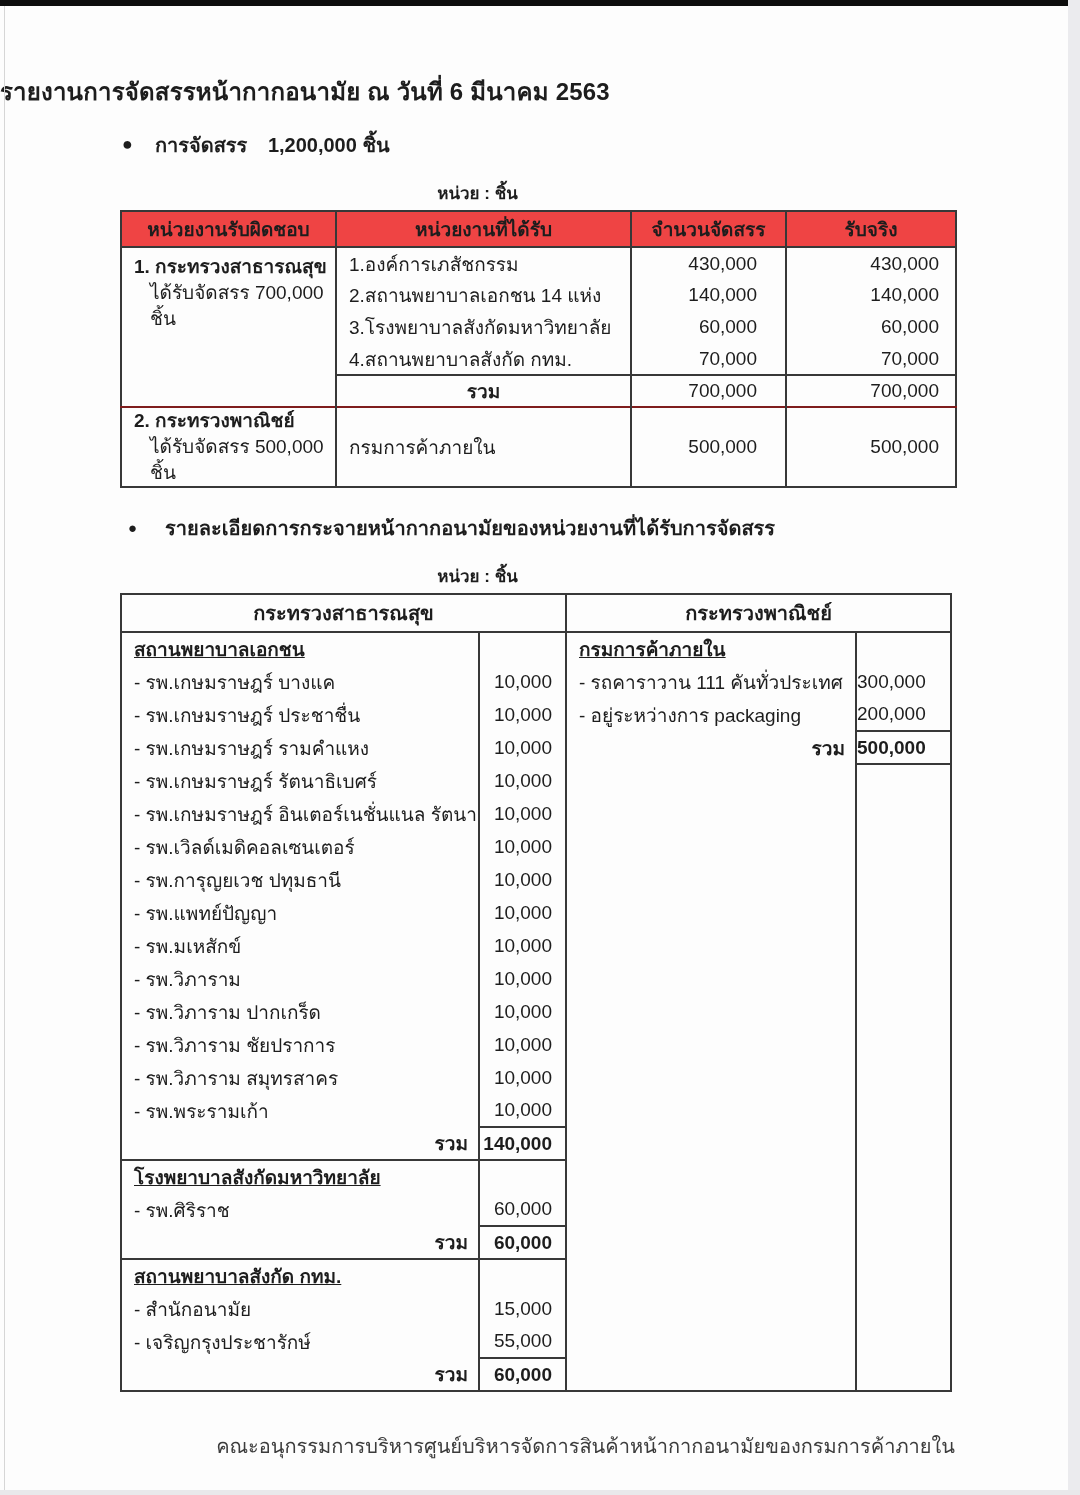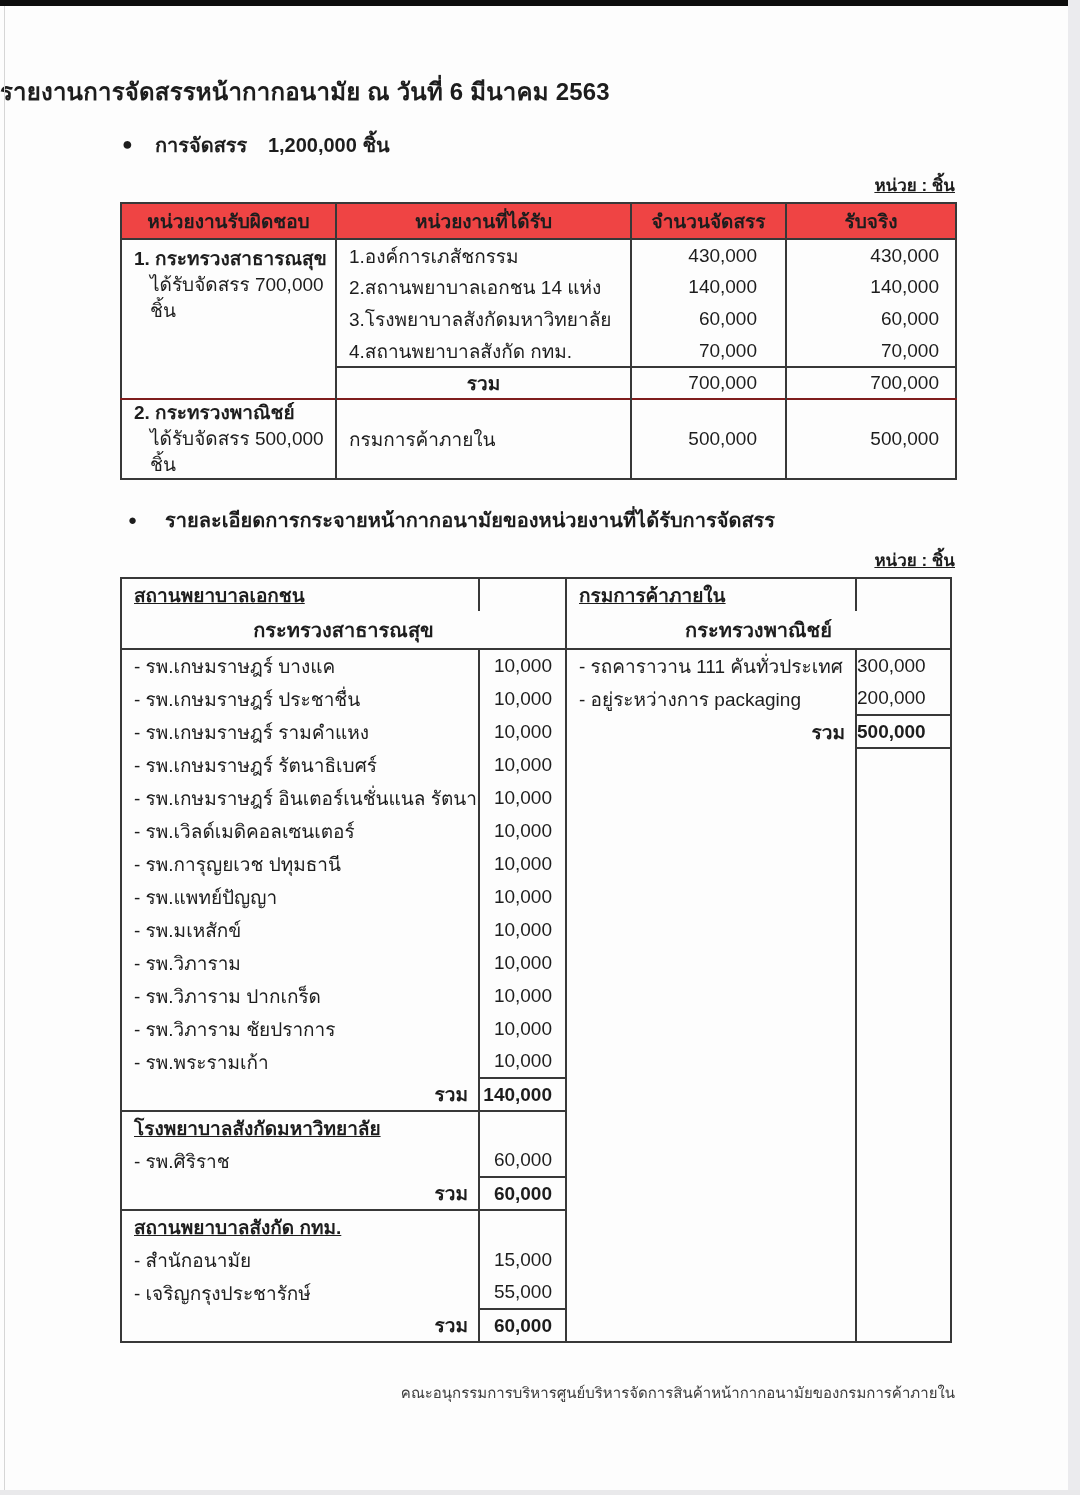--- a/index.html
+++ b/index.html
@@ -29,25 +29,24 @@
     display: flex; align-items: baseline;
     margin: 18px 0 0 122px;
     font-size: 20px; font-weight: bold;
   }
   .bullet-dot { font-size: 18px; margin-right: 22px; position: relative; top: -2px; }
   .bullet1-label { width: 113px; }
   .bullet2-row { margin-top: 24px; margin-left: 128px; }
   .bullet2-row .bullet-dot { margin-right: 28px; font-size: 15px; }
 
   .unit-note {
-    text-align: right;
-    margin: 10px 125px 4px 0;
+    text-align: center;
+    margin: 18px 125px 4px 0;
     font-size: 17px;
     font-weight: bold;
-    text-decoration: underline;
   }
 
   
   table { border-collapse: collapse; table-layout: fixed; }
   .t1 {
     margin-left: 120px;
     width: 835px;
     border: 2px solid #383838;
     font-size: 19px;
   }
@@ -95,21 +94,21 @@
   .t2 .c4 { text-align: left; padding-right: 14px; }
   .t2 .sec { font-weight: bold; text-decoration: underline; }
   .t2 .tlabel { font-weight: bold; text-align: right; padding-right: 10px; }
   .t2 .tval { font-weight: bold; border-top: 2px solid #383838; }
   .t2 .tval-close { border-bottom: 2px solid #383838; }
   .t2 tr.secrow .c1, .t2 tr.secrow .c2 { border-top: 2px solid #383838; }
 
   .doc-footer {
     margin: 38px 125px 0 0;
     text-align: right;
-    font-size: 15px;
+    font-size: 20px;
     color: #3c3c3c;
   }
 </style>
 </head>
 <body>
 
 <div class="page">
   <div class="topbar"></div>
   <div class="right-strip"></div>
   <div class="left-hairline"></div>
@@ -189,30 +188,30 @@
 
   <table class="t2">
     <colgroup>
         <col style="width:358px">
         <col style="width:87px">
         <col style="width:290px">
         <col style="width:95px">
       </colgroup>
     <tbody>
         <tr>
+      <th class="half-l" colspan="2">กระทรวงสาธารณสุข</th>
+      <th colspan="2">กระทรวงพาณิชย์</th>
+    </tr>
+    <tr>
       <td class="c1 sec">สถานพยาบาลเอกชน</td>
       <td class="c2"></td>
       <td class="c3 sec">กรมการค้าภายใน</td>
       <td class="c4"></td>
     </tr>
     <tr>
-      <th class="half-l" colspan="2">กระทรวงสาธารณสุข</th>
-      <th colspan="2">กระทรวงพาณิชย์</th>
-    </tr>
-    <tr>
       <td class="c1">- รพ.เกษมราษฎร์ บางแค</td>
       <td class="c2">10,000</td>
       <td class="c3">- รถคาราวาน 111 คันทั่วประเทศ</td>
       <td class="c4">300,000</td>
     </tr>
     <tr>
       <td class="c1">- รพ.เกษมราษฎร์ ประชาชื่น</td>
       <td class="c2">10,000</td>
       <td class="c3">- อยู่ระหว่างการ packaging</td>
       <td class="c4">200,000</td>
@@ -266,20 +265,26 @@
           <td class="c4"></td>
     </tr>
     <tr>
       <td class="c1">- รพ.วิภาราม ปากเกร็ด</td>
       <td class="c2">10,000</td>
       <td class="c3"></td>
           <td class="c4"></td>
     </tr>
     <tr>
       <td class="c1">- รพ.วิภาราม ชัยปราการ</td>
+      <td class="c2">10,000</td>
+      <td class="c3"></td>
+          <td class="c4"></td>
+    </tr>
+    <tr>
+      <td class="c1">- รพ.วิภาราม สมุทรสาคร</td>
       <td class="c2">10,000</td>
       <td class="c3"></td>
           <td class="c4"></td>
     </tr>
     <tr>
       <td class="c1">- รพ.พระรามเก้า</td>
       <td class="c2">10,000</td>
       <td class="c3"></td>
           <td class="c4"></td>
     </tr>

